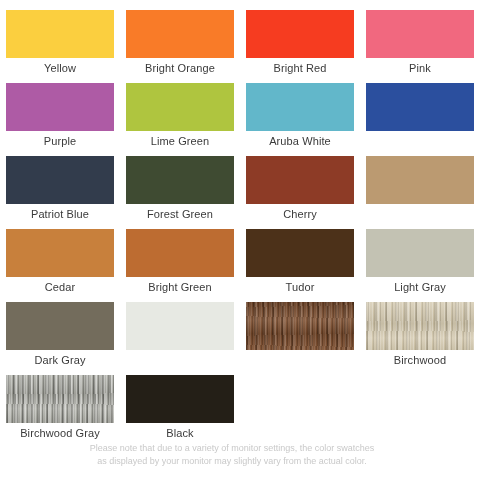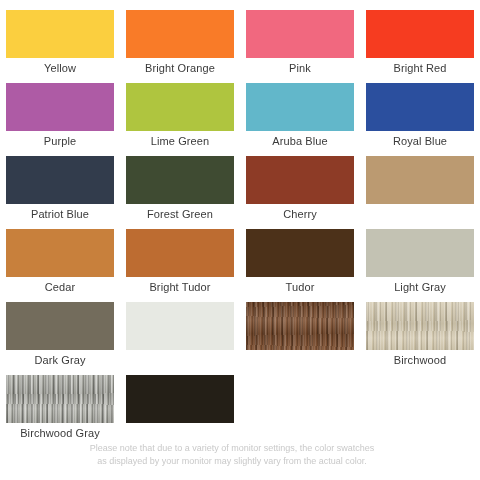--- a/index.html
+++ b/index.html
@@ -129,42 +129,41 @@
   <div class="swatch-grid">
       <div class="swatch-cell">
         <div class="swatch-chip" style="background-color: rgb(251, 207, 63);"></div>
         <span class="swatch-label">Yellow</span>
       </div>
       <div class="swatch-cell">
         <div class="swatch-chip" style="background-color: rgb(249, 123, 40);"></div>
         <span class="swatch-label">Bright Orange</span>
       </div>
       <div class="swatch-cell">
+        <div class="swatch-chip" style="background-color: rgb(246, 60, 32);"></div>
+        <span class="swatch-label">Bright Red</span>
+      </div>
+      <div class="swatch-cell">
         <div class="swatch-chip" style="background-color: rgb(241, 104, 127);"></div>
         <span class="swatch-label">Pink</span>
       </div>
       <div class="swatch-cell">
-        <div class="swatch-chip" style="background-color: rgb(246, 60, 32);"></div>
-        <span class="swatch-label">Bright Red</span>
-      </div>
-      <div class="swatch-cell">
         <div class="swatch-chip" style="background-color: rgb(174, 91, 165);"></div>
         <span class="swatch-label">Purple</span>
       </div>
       <div class="swatch-cell">
         <div class="swatch-chip" style="background-color: rgb(175, 197, 63);"></div>
         <span class="swatch-label">Lime Green</span>
       </div>
       <div class="swatch-cell">
         <div class="swatch-chip" style="background-color: rgb(98, 183, 202);"></div>
-        <span class="swatch-label">Aruba Blue</span>
+        <span class="swatch-label">Aruba White</span>
       </div>
       <div class="swatch-cell">
         <div class="swatch-chip" style="background-color: rgb(43, 79, 158);"></div>
-        <span class="swatch-label">Royal Blue</span>
       </div>
       <div class="swatch-cell">
         <div class="swatch-chip" style="background-color: rgb(50, 60, 76);"></div>
         <span class="swatch-label">Patriot Blue</span>
       </div>
       <div class="swatch-cell">
         <div class="swatch-chip" style="background-color: rgb(63, 75, 50);"></div>
         <span class="swatch-label">Forest Green</span>
       </div>
       <div class="swatch-cell">
@@ -173,21 +172,21 @@
       </div>
       <div class="swatch-cell">
         <div class="swatch-chip" style="background-color: rgb(187, 154, 113);"></div>
       </div>
       <div class="swatch-cell">
         <div class="swatch-chip" style="background-color: rgb(200, 128, 60);"></div>
         <span class="swatch-label">Cedar</span>
       </div>
       <div class="swatch-cell">
         <div class="swatch-chip" style="background-color: rgb(189, 108, 49);"></div>
-        <span class="swatch-label">Bright Tudor</span>
+        <span class="swatch-label">Bright Green</span>
       </div>
       <div class="swatch-cell">
         <div class="swatch-chip" style="background-color: rgb(76, 49, 25);"></div>
         <span class="swatch-label">Tudor</span>
       </div>
       <div class="swatch-cell">
         <div class="swatch-chip" style="background-color: rgb(195, 194, 179);"></div>
         <span class="swatch-label">Light Gray</span>
       </div>
       <div class="swatch-cell">
@@ -203,20 +202,21 @@
       <div class="swatch-cell">
         <div class="swatch-chip tex-birchwood" style="background-color: rgb(207, 195, 166);"></div>
         <span class="swatch-label">Birchwood</span>
       </div>
       <div class="swatch-cell">
         <div class="swatch-chip tex-driftwood-gray" style="background-color: rgb(163, 164, 156);"></div>
         <span class="swatch-label">Birchwood Gray</span>
       </div>
       <div class="swatch-cell">
         <div class="swatch-chip" style="background-color: rgb(36, 31, 23);"></div>
+        <span class="swatch-label">Black</span>
       </div>
     </div>
 
   <div class="chart-footer">
     <span>Please note that due to a variety of monitor settings, the color swatches</span>
     <span>as displayed by your monitor may slightly vary from the actual color.</span>
   </div>
 
 </div>
 

